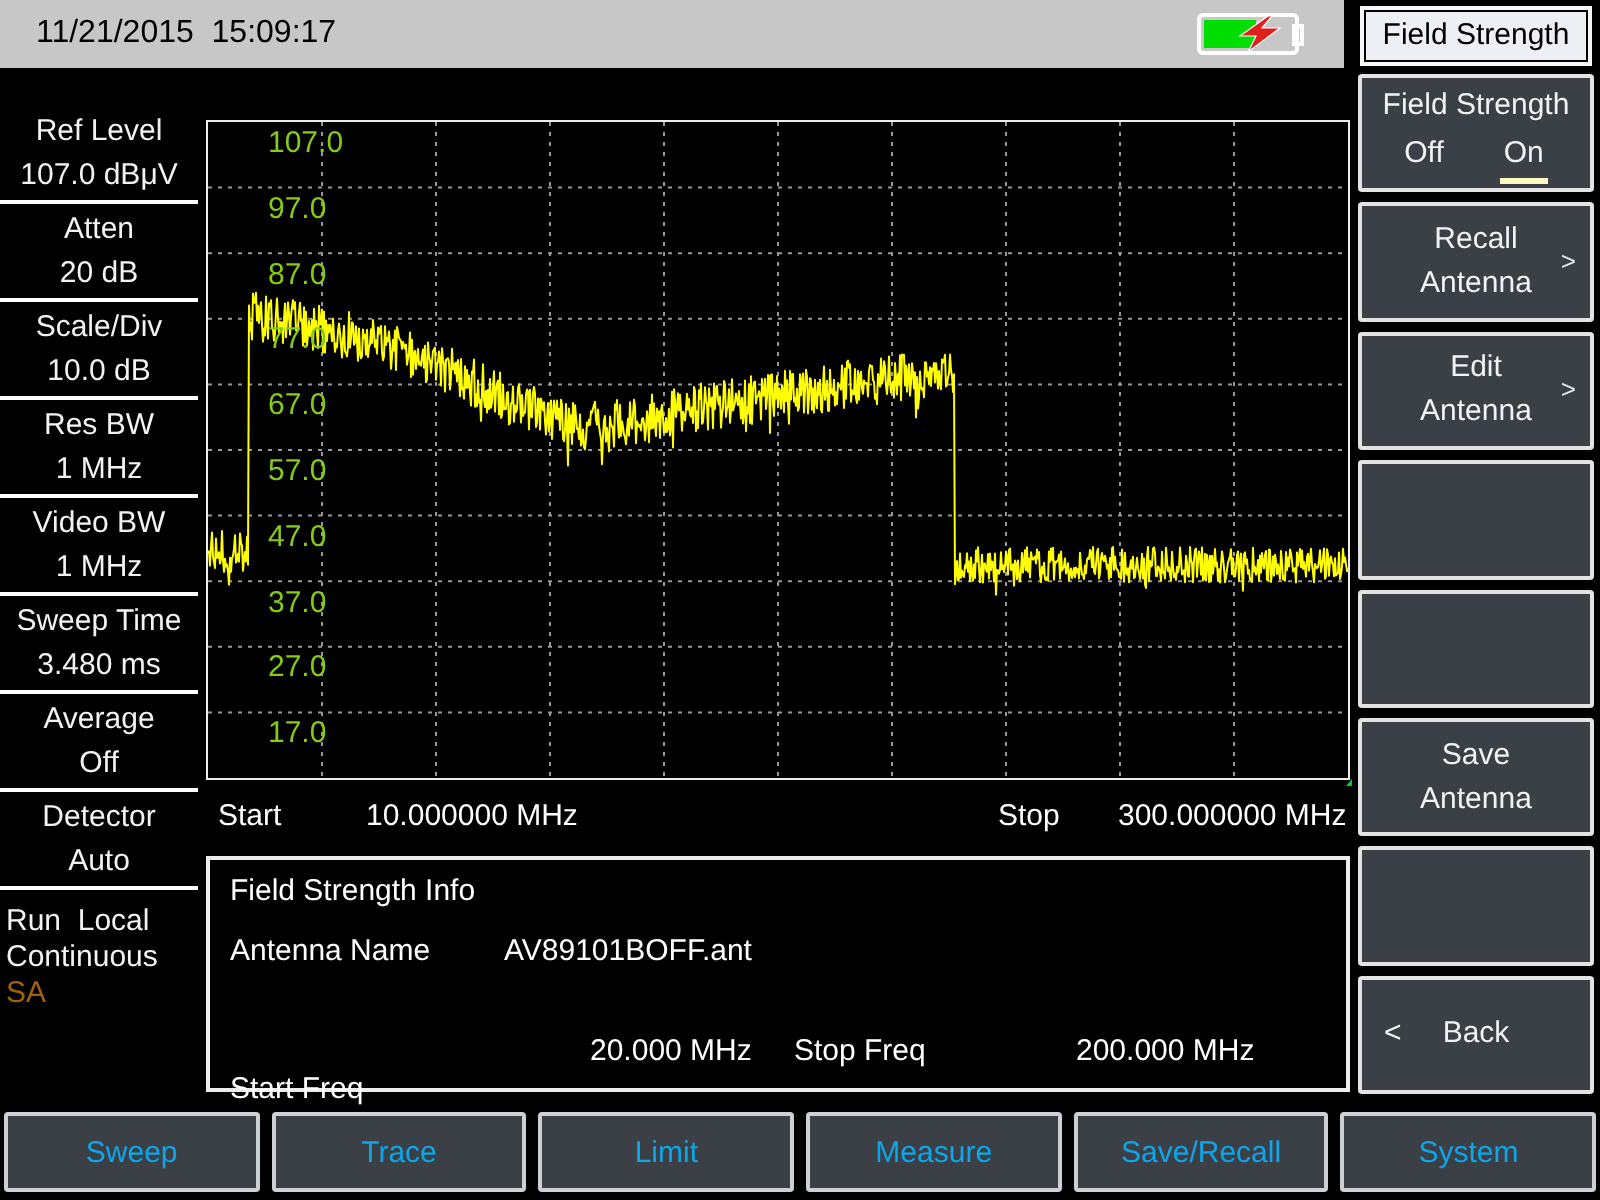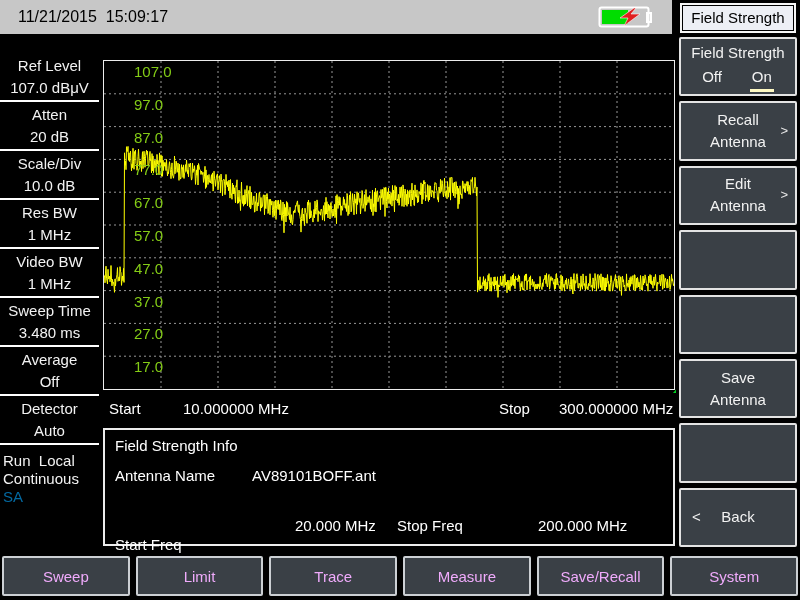--- a/index.html
+++ b/index.html
@@ -55,21 +55,21 @@
   .skey{flex:1;border:2px solid #e3e3e3;background:#3a4046;border-radius:2px;color:#f2f2f2;
         font-size:15px;display:flex;flex-direction:column;align-items:center;
         justify-content:center;line-height:22px;position:relative;}
   .arrow-r{position:absolute;right:7px;top:50%;transform:translateY(-50%);font-size:13px;color:#e8e8e8;}
   .toggle-row{display:flex;gap:28px;margin-top:2px;}
   .back-arrow{position:absolute;left:11px;top:50%;transform:translateY(-50%);font-size:15px;}
 
   
   .bottombar{position:absolute;left:0;top:553px;width:800px;height:47px;box-sizing:border-box;
              display:flex;gap:6px;padding:3px 2px 4px 2px;background:#000;}
-  .bbtn{flex:1;border:2px solid #ccd0d4;background:#3a4046;border-radius:2px;color:#f0abfc;
+  .bbtn{flex:1;border:2px solid #ccd0d4;background:#3a4046;border-radius:2px;color:#0ea5e9;
         font-size:15px;display:flex;align-items:center;justify-content:center;}
 </style>
 </head>
 <body>
 
 <div class="screen">
 
   <div class="topbar">
     <span class="datetime">11/21/2015  15:09:17</span>
     <span class="battery" id="battery-slot"><svg width="62" height="24">
@@ -117,21 +117,21 @@
       </div>
       <div class="lp-sep"></div>
       <div class="lp-item">
         <span>Detector</span>
         <span>Auto</span>
       </div>
       <div class="lp-sep"></div>
       <div class="lp-status">
         <div>Run  Local</div>
         <div>Continuous</div>
-        <div style="color:#0369a1">SA</div>
+        <div style="color:#a16207">SA</div>
       </div>
     </div>
 
   <div class="chart" id="chart-box">
       <svg width="570" height="328" viewBox="0 0 570 328">
         <line x1="57.0" y1="0" x2="57.0" y2="328" stroke="#989898" stroke-width="1" stroke-dasharray="2,3"></line>
         <line x1="114.0" y1="0" x2="114.0" y2="328" stroke="#989898" stroke-width="1" stroke-dasharray="2,3"></line>
         <line x1="171.0" y1="0" x2="171.0" y2="328" stroke="#989898" stroke-width="1" stroke-dasharray="2,3"></line>
         <line x1="228.0" y1="0" x2="228.0" y2="328" stroke="#989898" stroke-width="1" stroke-dasharray="2,3"></line>
         <line x1="285.0" y1="0" x2="285.0" y2="328" stroke="#989898" stroke-width="1" stroke-dasharray="2,3"></line>
@@ -209,20 +209,20 @@
         <div class="skey"></div>
         <div class="skey">
           <span class="back-arrow">&lt;</span>
           <span>Back</span>
         </div>
       </div>
   </div>
 
   <div class="bottombar" id="bottom-bar">
       <div class="bbtn">Sweep</div>
+      <div class="bbtn">Trace</div>
       <div class="bbtn">Limit</div>
-      <div class="bbtn">Trace</div>
       <div class="bbtn">Measure</div>
       <div class="bbtn">Save/Recall</div>
       <div class="bbtn">System</div>
     </div>
 
 </div>
 
 </body></html>

